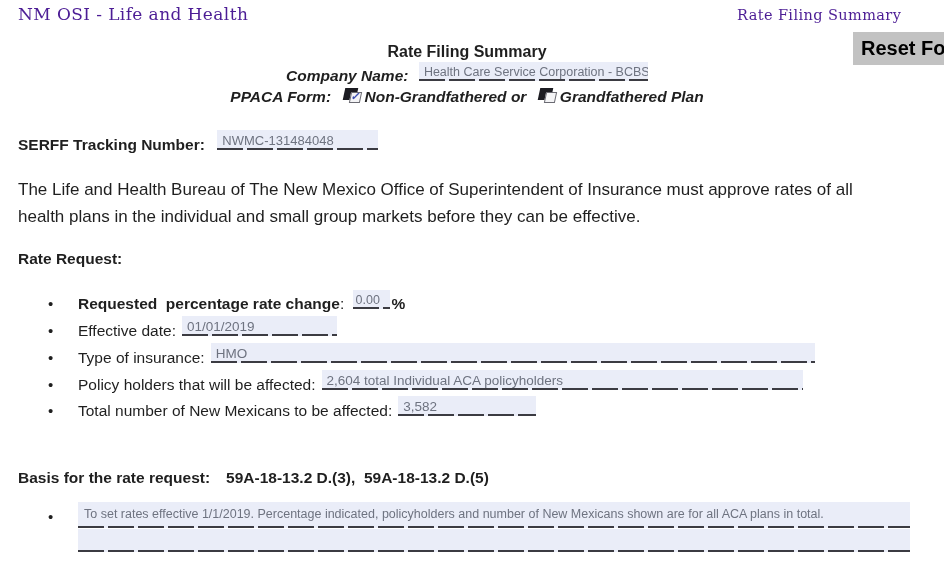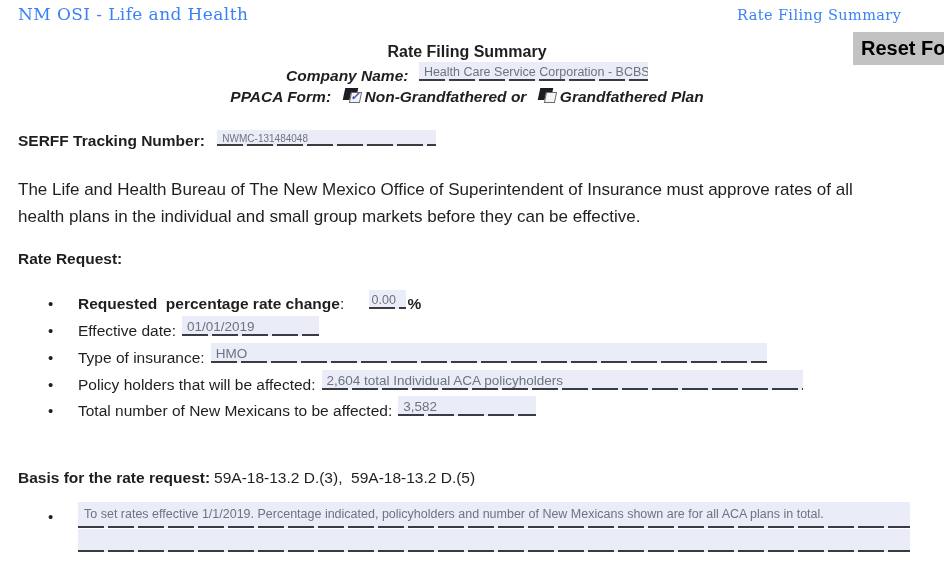--- a/index.html
+++ b/index.html
@@ -6,21 +6,21 @@
   body{
     width:944px;height:573px;position:relative;overflow:hidden;
     background:#ffffff;color:#1f1f1f;
     font-family:"Liberation Sans", sans-serif;
   }
   .abs{position:absolute;}
 
   
   .hdr{
     font-family:"DejaVu Serif", serif;
-    color:#3b82f6;letter-spacing:.4px;
+    color:#4c1d95;letter-spacing:.4px;
   }
   .hdr-left{left:18px;top:4px;font-size:17px;}
   .hdr-right{left:737px;top:7px;font-size:14.5px;}
 
   .reset-btn{
     left:853px;top:32px;height:33px;width:122px;
     background:var(--button-bg,#c2c2c2);border:0;
     font-family:"Liberation Sans", sans-serif;
     font-weight:bold;font-size:20px;color:#000;
     text-align:left;padding:0 0 0 8px;white-space:nowrap;cursor:pointer;
@@ -40,24 +40,24 @@
     display:inline-block;box-sizing:border-box;position:relative;
     background:var(--field-bg,#eaedf8);color:var(--field-text,#6e7380);
     font-size:12.5px;padding:3px 5px 2px;margin-left:6px;
     text-align:left;vertical-align:baseline;white-space:nowrap;overflow:hidden;
   }
   .fld::after{
     content:"";position:absolute;left:0;right:0;bottom:0;height:2px;
     background:repeating-linear-gradient(90deg,var(--uline,#3b3b42) 0 26px,transparent 26px 30px);
   }
   .w-company{width:229px;}
-  .w-serff{width:219px;font-size:10px;}
-  .w-pct{width:37px;padding-left:3px;padding-right:10px;margin-left:20px;}
-  .w-date{width:137px;font-size:13.5px;}
-  .w-ins{width:556px;font-size:13.5px;}
+  .w-serff{width:161px;font-size:13px;}
+  .w-pct{width:37px;padding-left:3px;padding-right:10px;margin-left:4px;}
+  .w-date{width:155px;font-size:13.5px;}
+  .w-ins{width:604px;font-size:13.5px;}
   .w-pol{width:481px;font-size:13.5px;}
   .w-total{width:138px;font-size:13.5px;}
 
   
   .cbx{
     position:relative;display:inline-block;width:17px;height:15px;
     margin:0 4px 0 8px;vertical-align:-1px;cursor:pointer;
   }
   .cbx .back{
     position:absolute;left:0;top:0;width:13px;height:12px;
@@ -81,21 +81,21 @@
 
   .rr-heading{left:18px;top:250px;}
 
   .bullet{left:48px;font-size:15.5px;white-space:nowrap;}
   .dot{display:inline-block;width:30px;font-size:15px;}
   .dot::before{content:"\2022";}
   .b1{top:290px;} .b2{top:316px;} .b3{top:343px;} .b4{top:370px;} .b5{top:396px;}
   .sfx{margin-left:2px;}
 
   .basis-row{left:18px;top:469px;font-size:15.5px;white-space:nowrap;}
-  .basis-val{margin-left:4px;font-weight:normal;}
+  .basis-val{margin-left:16px;font-weight:bold;}
 
   .expl-dot{left:48px;top:508px;font-size:15px;}
   .expl-dot::before{content:"\2022";}
   .expl{left:78px;top:502px;width:832px;cursor:text;}
   .expl-row{
     position:relative;background:var(--field-bg,#eaedf8);
     box-sizing:border-box;
   }
   .expl-row::after{
     content:"";position:absolute;left:0;right:0;bottom:0;height:2px;

